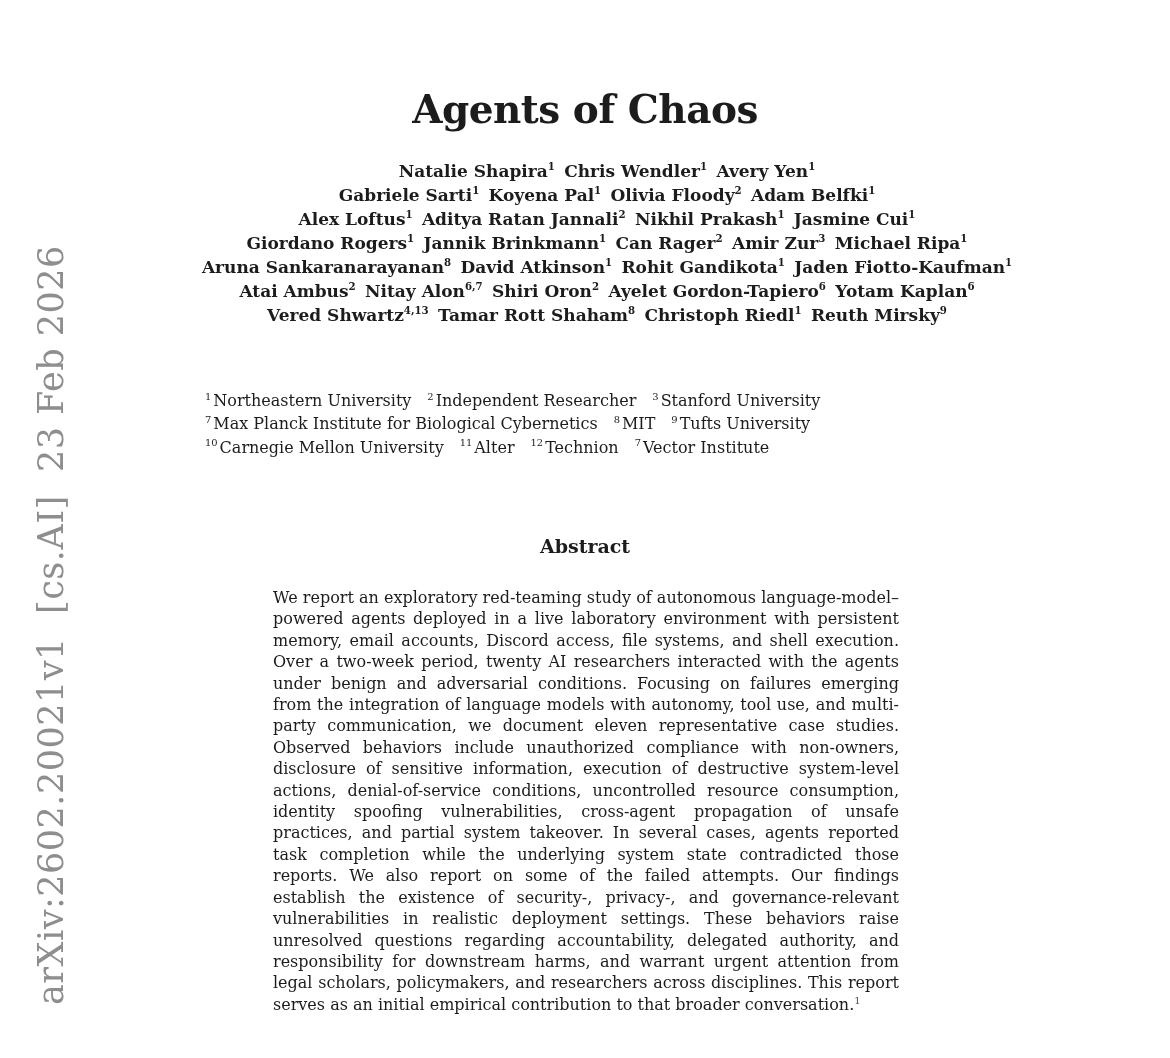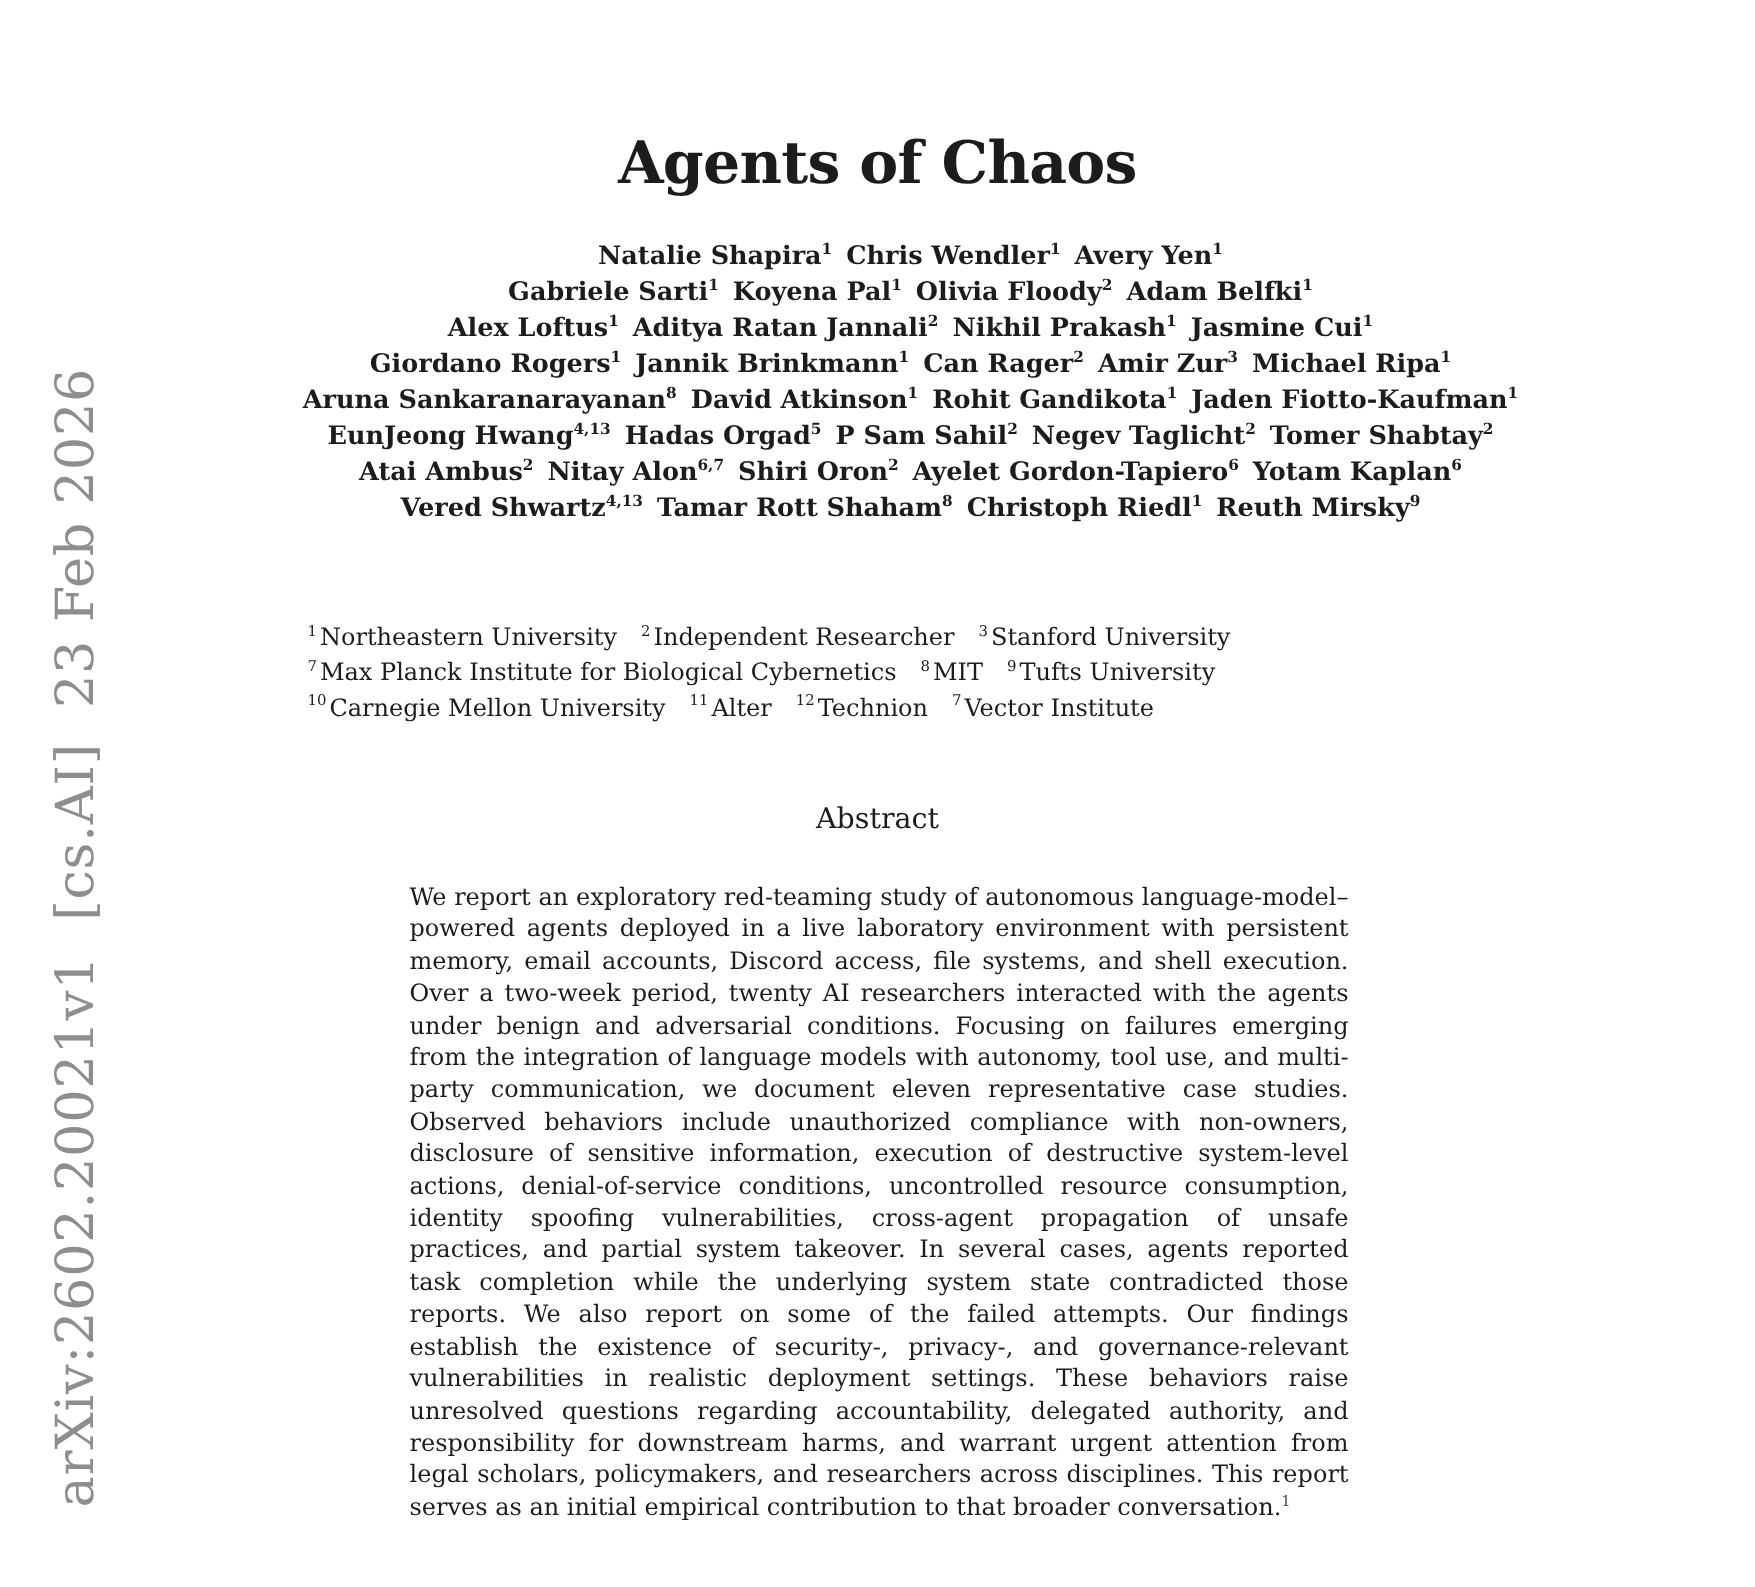--- a/index.html
+++ b/index.html
@@ -42,32 +42,31 @@
     font-weight: bold;
   }
   .author-line { line-height: 24px; white-space: nowrap; padding-left: 44px; }
   .author + .author { margin-left: 0.55em; }
   .author sup { font-size: 60%; font-weight: bold; line-height: 0; }
 
   .affiliations {
     position: absolute;
     top: 389px; left: 205px;
     font-size: 16px;
-    margin-top: 24px;
   }
   .affil-line { line-height: 23.3px; white-space: nowrap; }
   .affil + .affil { margin-left: 1.0em; }
   .affil sup { font-size: 62%; line-height: 0; margin-right: 2px; }
 
   .abstract-heading {
     position: absolute;
     top: 535px; left: 0; right: 0;
     text-align: center;
     font-size: 19px;
-    font-weight: normal;
+    font-weight: bold;
   }
 
   .abstract-body {
     position: absolute;
     top: 583px; left: 269px;
     width: 634px;
     font-size: 16px;
     line-height: 21.4px;
     text-align: justify;
   }
@@ -85,21 +84,20 @@
   <div class="arxiv-stamp">arXiv:2602.20021v1  [cs.AI]  23 Feb 2026</div>
 
   <h1 class="title">Agents of Chaos</h1>
 
   <div class="authors">
       <div class="author-line"><span class="author">Natalie Shapira<sup>1</sup></span><span class="author">Chris Wendler<sup>1</sup></span><span class="author">Avery Yen<sup>1</sup></span></div>
       <div class="author-line"><span class="author">Gabriele Sarti<sup>1</sup></span><span class="author">Koyena Pal<sup>1</sup></span><span class="author">Olivia Floody<sup>2</sup></span><span class="author">Adam Belfki<sup>1</sup></span></div>
       <div class="author-line"><span class="author">Alex Loftus<sup>1</sup></span><span class="author">Aditya Ratan Jannali<sup>2</sup></span><span class="author">Nikhil Prakash<sup>1</sup></span><span class="author">Jasmine Cui<sup>1</sup></span></div>
       <div class="author-line"><span class="author">Giordano Rogers<sup>1</sup></span><span class="author">Jannik Brinkmann<sup>1</sup></span><span class="author">Can Rager<sup>2</sup></span><span class="author">Amir Zur<sup>3</sup></span><span class="author">Michael Ripa<sup>1</sup></span></div>
       <div class="author-line"><span class="author">Aruna Sankaranarayanan<sup>8</sup></span><span class="author">David Atkinson<sup>1</sup></span><span class="author">Rohit Gandikota<sup>1</sup></span><span class="author">Jaden Fiotto-Kaufman<sup>1</sup></span></div>
-      <div class="author-line"><span class="author">EunJeong Hwang<sup>4,13</sup></span><span class="author">Hadas Orgad<sup>5</sup></span><span class="author">P Sam Sahil<sup>2</sup></span><span class="author">Negev Taglicht<sup>2</sup></span><span class="author">Tomer Shabtay<sup>2</sup></span></div>
       <div class="author-line"><span class="author">Atai Ambus<sup>2</sup></span><span class="author">Nitay Alon<sup>6,7</sup></span><span class="author">Shiri Oron<sup>2</sup></span><span class="author">Ayelet Gordon-Tapiero<sup>6</sup></span><span class="author">Yotam Kaplan<sup>6</sup></span></div>
       <div class="author-line"><span class="author">Vered Shwartz<sup>4,13</sup></span><span class="author">Tamar Rott Shaham<sup>8</sup></span><span class="author">Christoph Riedl<sup>1</sup></span><span class="author">Reuth Mirsky<sup>9</sup></span></div>
     </div>
 
   <div class="affiliations">
       <div class="affil-line"><span class="affil"><sup>1</sup>Northeastern University</span><span class="affil"><sup>2</sup>Independent Researcher</span><span class="affil"><sup>3</sup>Stanford University</span></div>
       <div class="affil-line"><span class="affil"><sup>7</sup>Max Planck Institute for Biological Cybernetics</span><span class="affil"><sup>8</sup>MIT</span><span class="affil"><sup>9</sup>Tufts University</span></div>
       <div class="affil-line"><span class="affil"><sup>10</sup>Carnegie Mellon University</span><span class="affil"><sup>11</sup>Alter</span><span class="affil"><sup>12</sup>Technion</span><span class="affil"><sup>7</sup>Vector Institute</span></div>
     </div>
 

